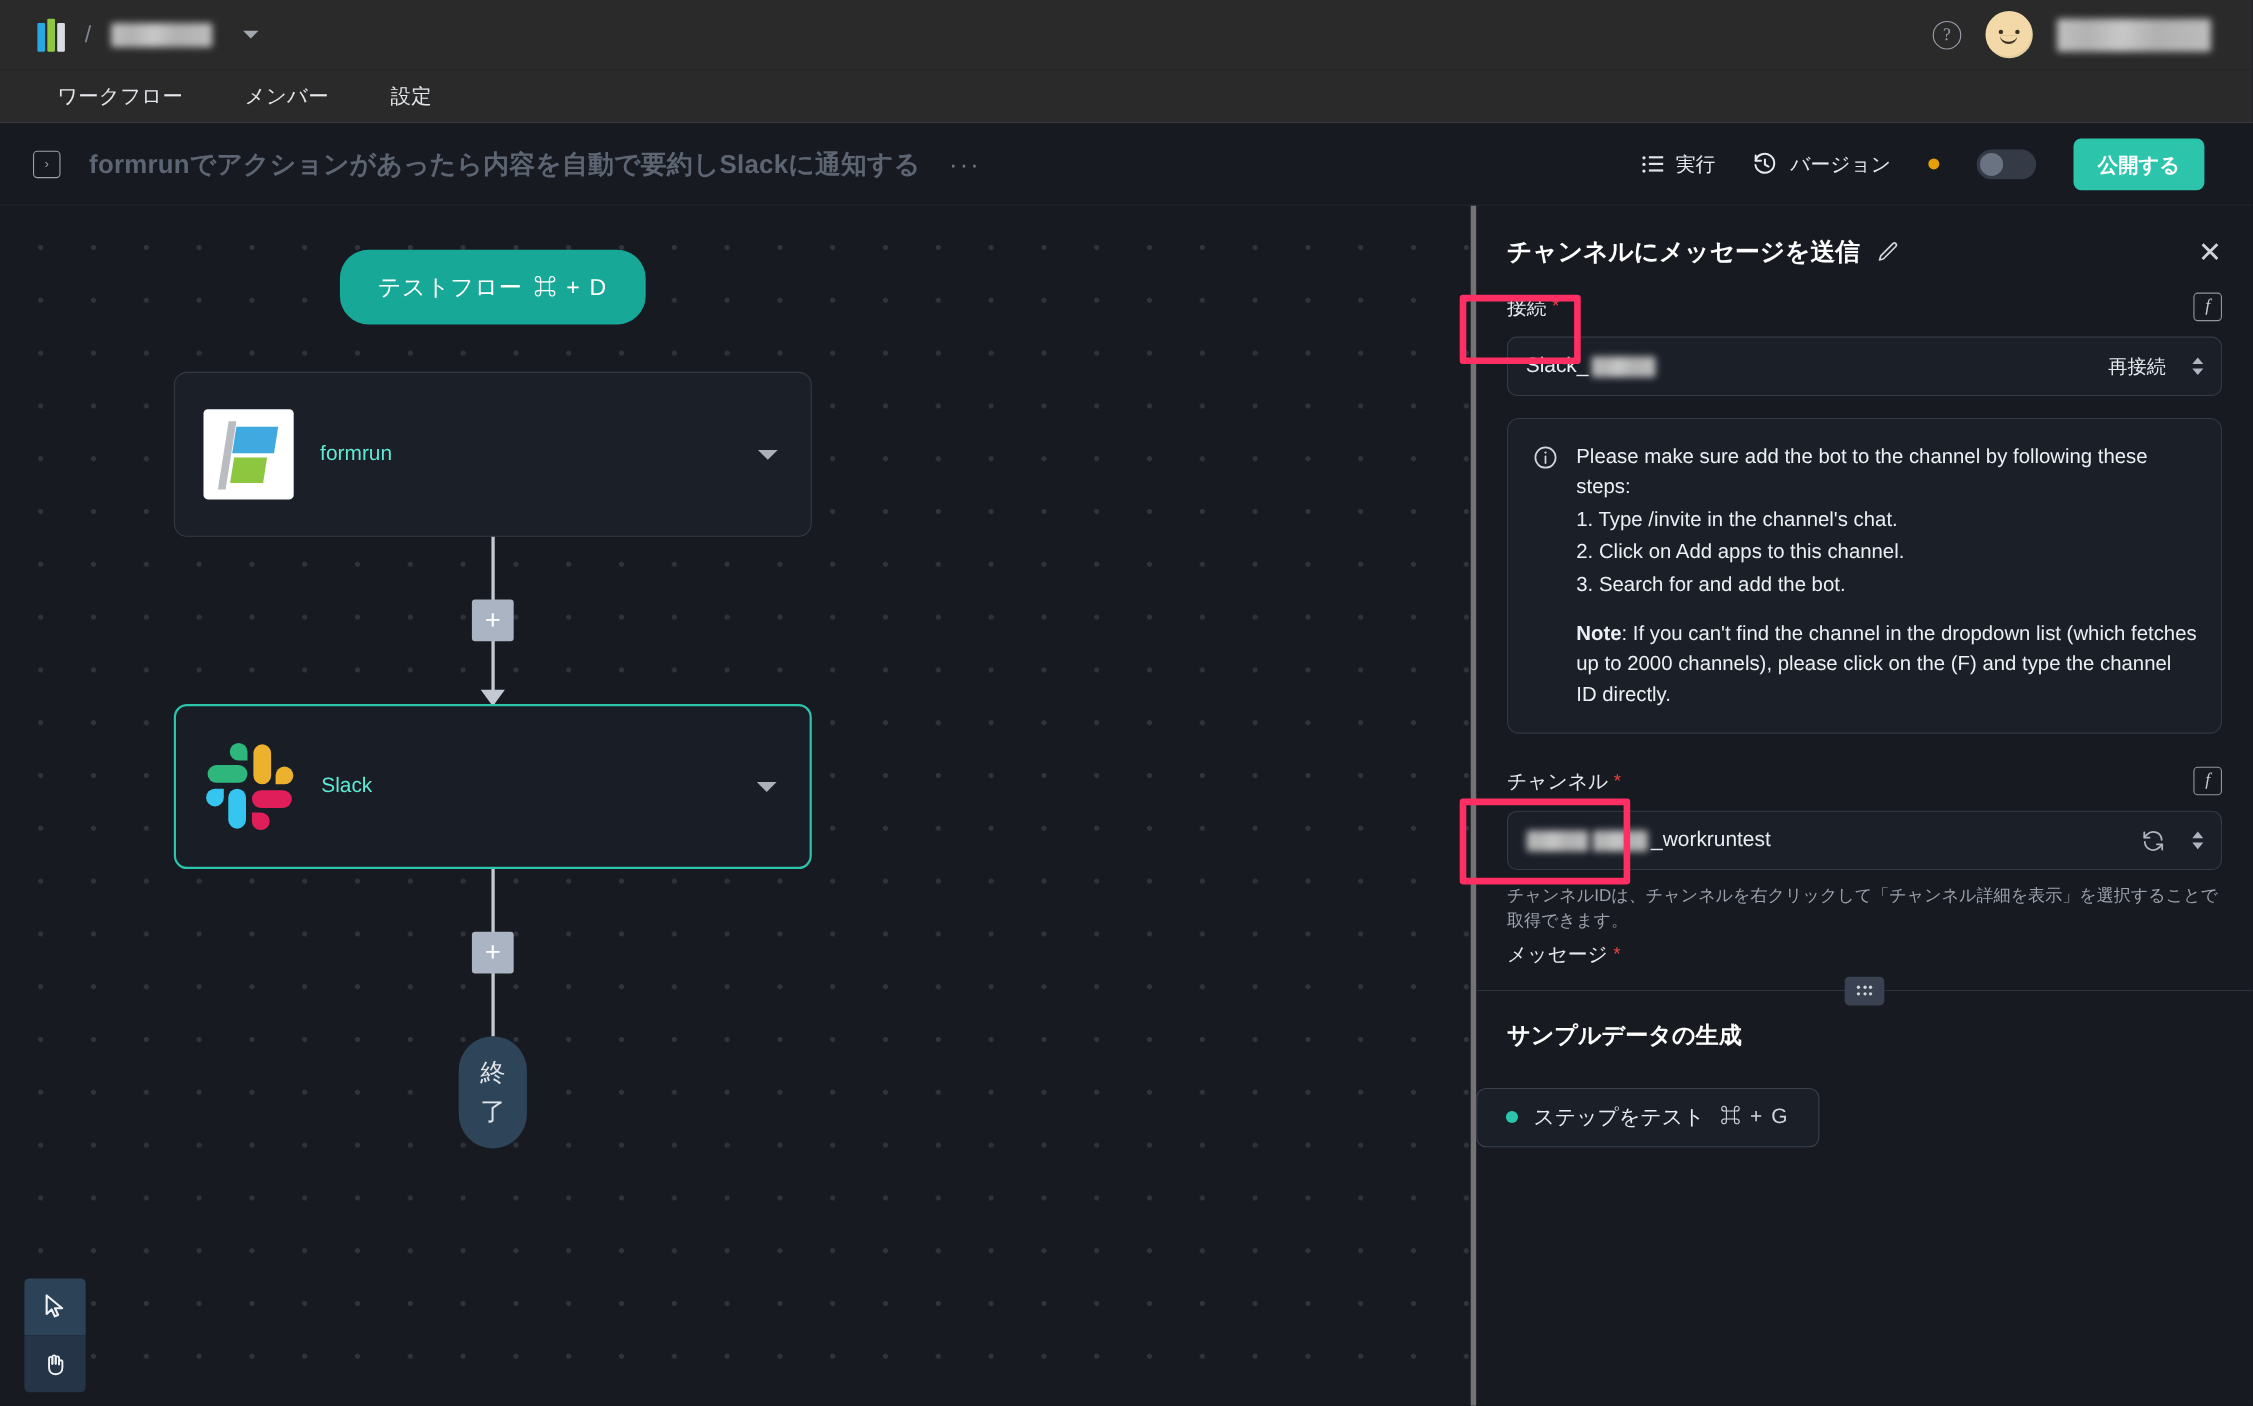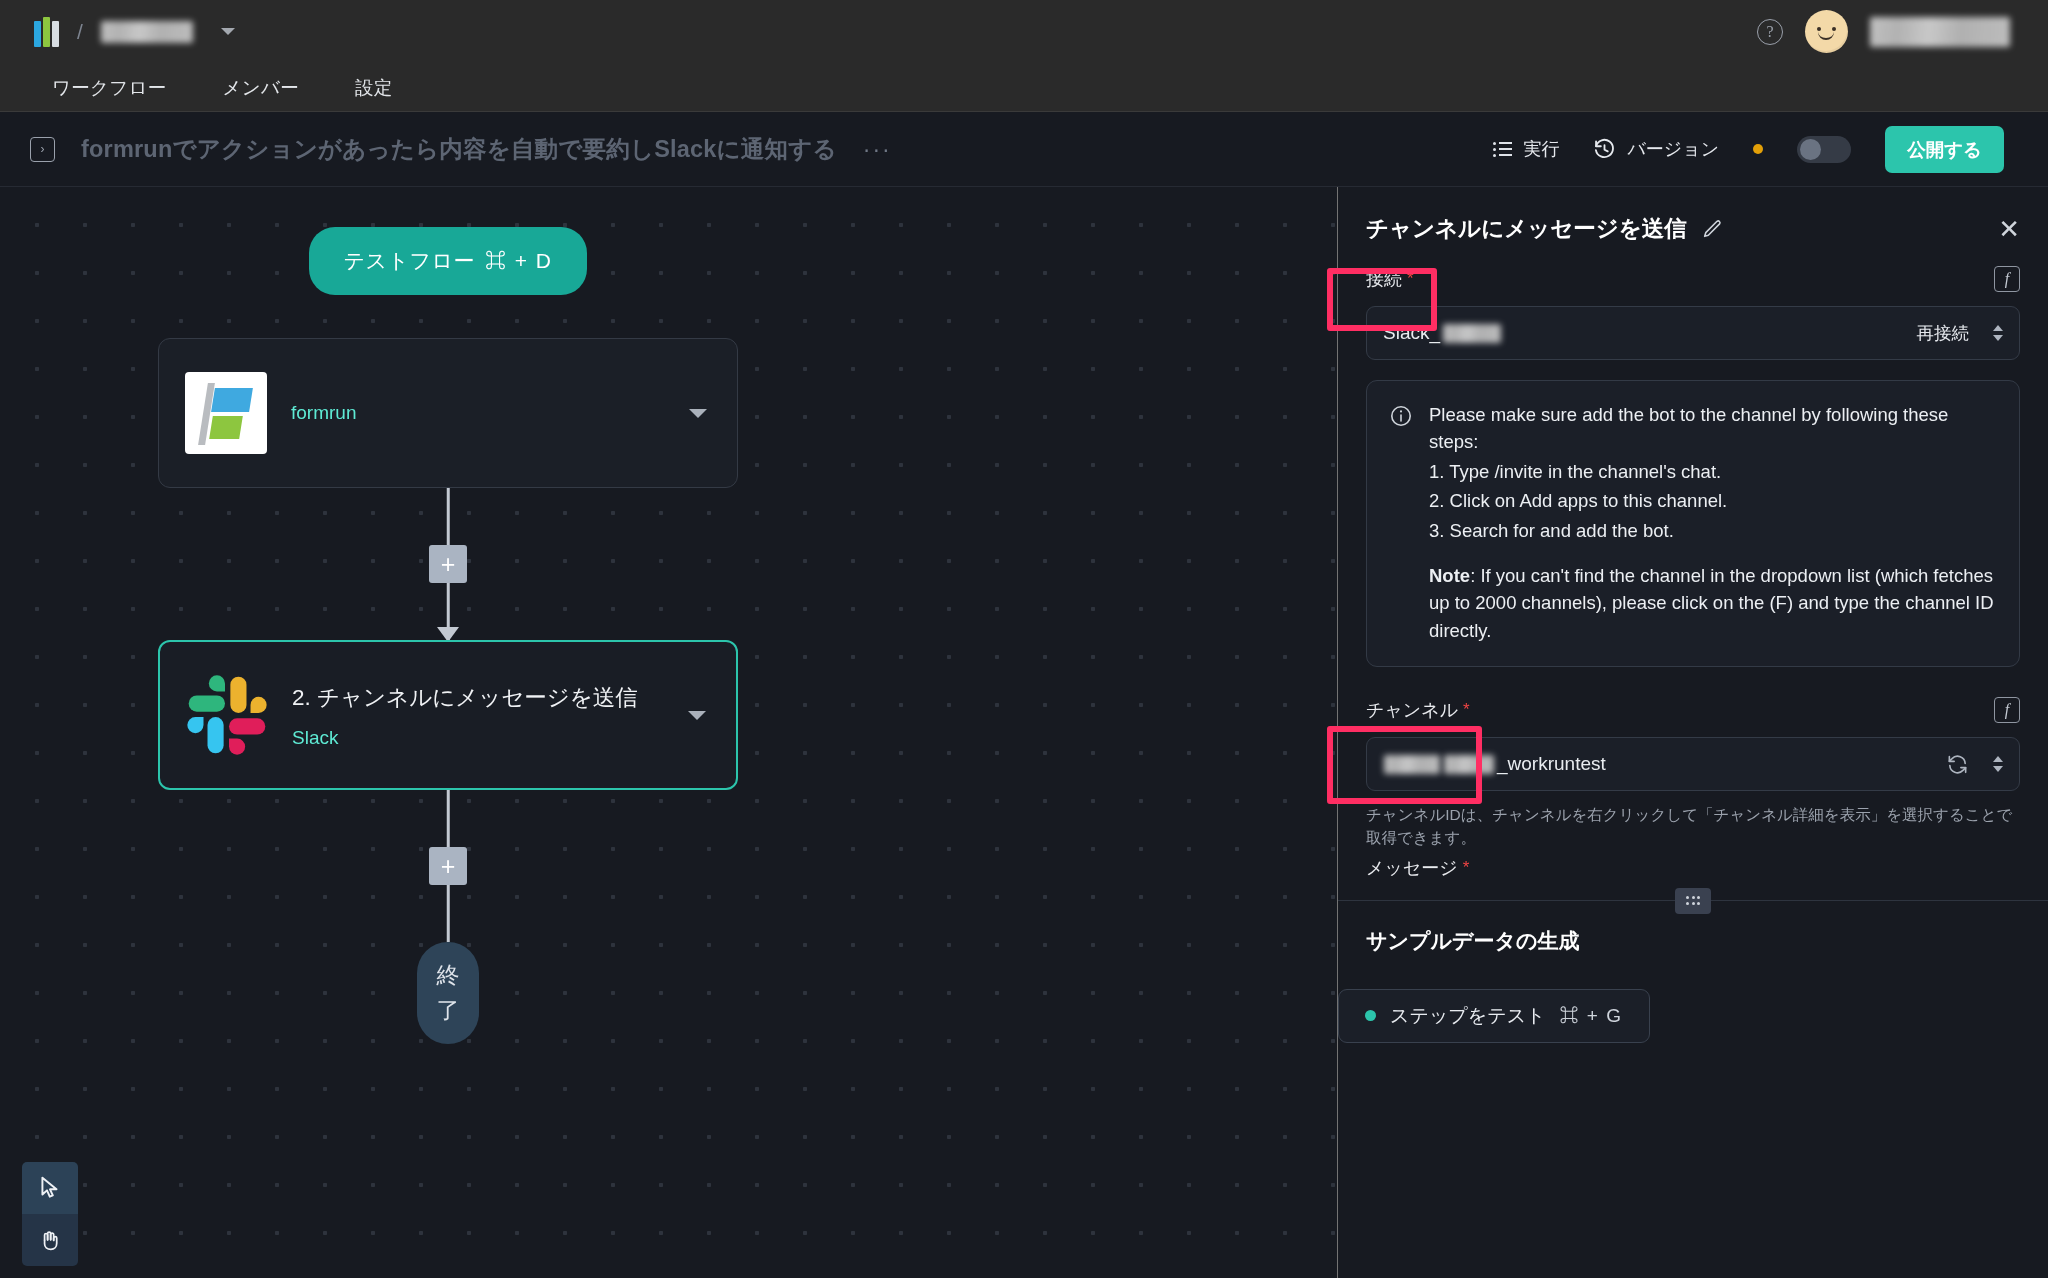--- a/index.html
+++ b/index.html
@@ -158,21 +158,21 @@
     position: absolute; left: 22px; bottom: 12px; width: 56px;
     display: flex; flex-direction: column; border-radius: 5px; overflow: hidden;
   }
   .tool { height: 52px; display: flex; align-items: center; justify-content: center; cursor: pointer; }
   .tool.active { background: #2c4257; }
   .tool.idle { background: #253447; }
   .tool svg { width: 26px; height: 26px; }
 
   
   .panel {
-    flex: 1; background: #171a21; border-left: 1px solid #737373;
+    flex: 1; background: #171a21; border-left: 5px solid #737373;
     position: relative; display: flex; flex-direction: column; min-width: 0;
   }
   .panel-head { display: flex; align-items: center; padding: 26px 28px 0 28px; }
   .panel-title { color: #fff; font-size: 22.5px; font-weight: 700; }
   .pencil { width: 22px; height: 22px; margin-left: 14px; }
   .panel-close { margin-left: auto; color: #cfd4db; font-size: 26px; line-height: 1; cursor: pointer; font-weight: 300; }
 
   .field-row { display: flex; align-items: center; padding: 0 28px; margin-top: 22px; }
   .field-label { color: #e8eaee; font-size: 18px; }
   .req { color: #ef4444; font-size: 17px; margin-left: 5px; }
@@ -346,21 +346,20 @@
                 <path d="M46,26 a12,12 0 1 1 12,-12 v12 z" fill="#2EB67D"></path>
                 <path d="M46,32 a12,12 0 0 1 0,24 h-30 a12,12 0 0 1 0,-24 z" fill="#2EB67D"></path>
                 <path d="M96,46 a12,12 0 1 1 12,12 h-12 z" fill="#ECB22E"></path>
                 <path d="M90,46 a12,12 0 0 1 -24,0 v-30 a12,12 0 0 1 24,0 z" fill="#ECB22E"></path>
                 <path d="M76,96 a12,12 0 1 1 -12,12 v-12 z" fill="#E01E5A"></path>
                 <path d="M76,90 a12,12 0 0 1 0,-24 h30 a12,12 0 0 1 0,24 z" fill="#E01E5A"></path>
               </g>
             </svg>
           </div>
           <div class="node-text">
-            <div class="node-title">2. チャンネルにメッセージを送信</div>
             <div class="node-sub">Slack</div>
           </div>
           <div class="node-chev"></div>
         </div>
 
         <div class="connector">
           <div class="line"></div>
           <div class="plus">+</div>
         </div>
 

